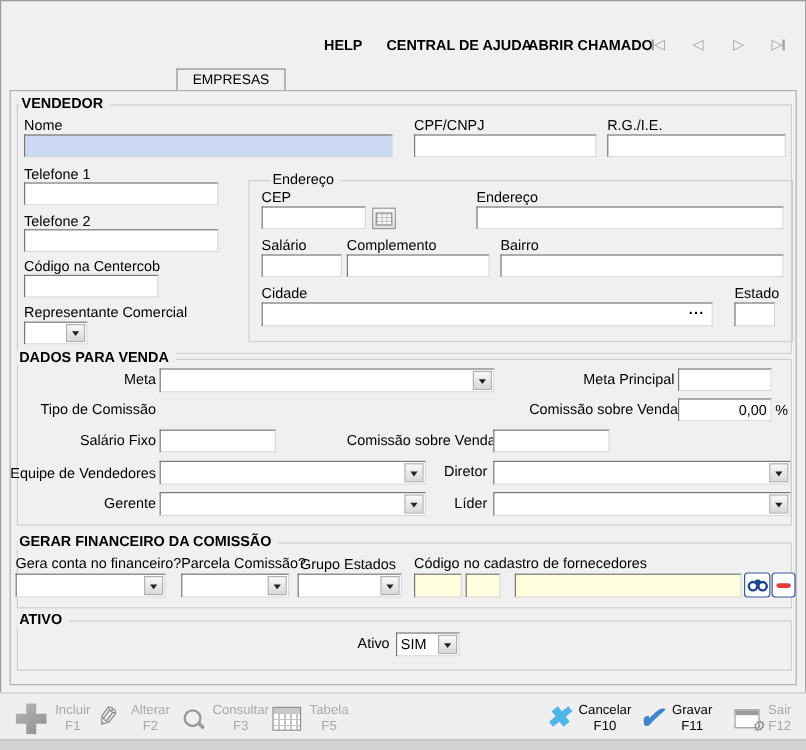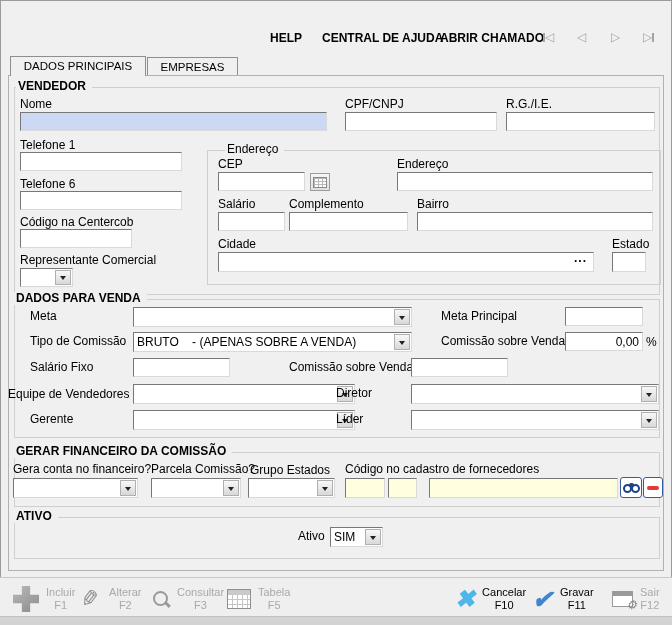--- a/index.html
+++ b/index.html
@@ -1,20 +1,20 @@
 <!DOCTYPE html>
 <html><head>
 <meta charset="utf-8">
 <style>
   html,body{margin:0;padding:0;background:#e8e8e8}
   .window{position:relative;width:672px;height:625px;background:#f0f0f0;
     font-family:"Liberation Sans",sans-serif;font-size:12px;color:#000;
     box-shadow:inset 0 0 0 1px #9b9b9b;overflow:hidden}
   .lbl{position:absolute;font-size:12px;white-space:nowrap;line-height:13px}
-  .rlbl{text-align:left}
+  .rlbl{text-align:right}
   .tb{position:absolute;background:#fff;border:1px solid;border-color:#777 #d9d9d9 #d9d9d9 #777;
     font-family:"Liberation Sans",sans-serif;font-size:12px;padding:0 3px;box-sizing:border-box;outline:none}
   .combo{position:absolute;background:#fff;border:1px solid;border-color:#777 #d9d9d9 #d9d9d9 #777;box-sizing:border-box}
   .combo .val{position:absolute;left:3px;top:2px;right:18px;overflow:hidden;white-space:pre;font-size:12px}
   .cbtn{position:absolute;top:1px;right:1px;bottom:1px;width:16px;
     background:linear-gradient(#f8f8f8,#d8d8d8);border:1px solid #b0b0b0;box-sizing:border-box;
     display:flex;align-items:center;justify-content:center}
   .tri{width:0;height:0;border:3.5px solid transparent;border-top:4px solid #222;margin-top:4px}
   .grp{position:absolute;border:1px solid #cfcfcf}
   .legend{position:absolute;background:#f0f0f0;padding:0 6px 0 2px;font-weight:bold;white-space:nowrap;line-height:13px}
@@ -78,38 +78,37 @@
     <b class="g" style="font-weight:normal">◁</b>
   </span>
   <span class="nav" style="left:611px">
     <b class="g" style="font-weight:normal">▷</b>
   </span>
   <span class="nav" style="left:643px">
     <b class="g" style="font-weight:normal">▷</b>
     <i class="bar"></i>
   </span>
 
-  <div class="tab" style="left:10px;top:56px;width:136px;height:20px;border-bottom:none;z-index:3">DADOS PRINCIPAIS</div>
   <div class="tab" style="left:147px;top:57px;width:91px;height:19px">EMPRESAS</div>
 
   <div class="panel"></div>
 
   <div class="grp" style="left:14px;top:87px;width:644px;height:206px"></div>
   <span class="legend" style="left:16px;top:80px">VENDEDOR</span>
 
   <span class="lbl" style="left:20px;top:98px">Nome</span>
   <input class="tb" style="left: 20px; top: 112px; width: 307px; height: 19px; background: rgb(204, 217, 245);">
   <span class="lbl" style="left:345px;top:98px">CPF/CNPJ</span>
   <input class="tb" style="left: 345px; top: 112px; width: 152px; height: 19px;">
   <span class="lbl" style="left:506px;top:98px">R.G./I.E.</span>
   <input class="tb" style="left: 506px; top: 112px; width: 149px; height: 19px;">
 
   <span class="lbl" style="left:20px;top:139px">Telefone 1</span>
   <input class="tb" style="left: 20px; top: 152px; width: 162px; height: 19px;">
-  <span class="lbl" style="left:20px;top:178px">Telefone 6</span>
+  <span class="lbl" style="left:20px;top:178px">Telefone 2</span>
   <input class="tb" style="left: 20px; top: 191px; width: 162px; height: 19px;">
   <span class="lbl" style="left:20px;top:216px">Código na Centercob</span>
   <input class="tb" style="left: 20px; top: 229px; width: 112px; height: 19px;">
   <span class="lbl" style="left:20px;top:254px">Representante Comercial</span>
   <div class="combo" style="left:20px;top:268px;width:53px;height:19px">
     <span class="val"></span>
     <span class="cbtn">
         <i class="tri"></i>
       </span>
   </div>
@@ -146,26 +145,20 @@
   <div class="combo" style="left:133px;top:307px;width:279px;height:20px">
     <span class="val"></span>
     <span class="cbtn">
         <i class="tri"></i>
       </span>
   </div>
   <span class="lbl rlbl" style="left:441px;top:310px;width:121px">Meta Principal</span>
   <input class="tb" style="left: 565px; top: 307px; width: 78px; height: 19px;">
 
   <span class="lbl rlbl" style="left:30px;top:335px;width:100px">Tipo de Comissão</span>
-  <div class="combo" style="left:133px;top:332px;width:279px;height:20px">
-    <span class="val">BRUTO    - (APENAS SOBRE A VENDA)</span>
-    <span class="cbtn">
-        <i class="tri"></i>
-      </span>
-  </div>
   <span class="lbl rlbl" style="left:441px;top:335px;width:117px">Comissão sobre Venda</span>
   <input class="tb" style="left: 565px; top: 332px; width: 78px; height: 19px; text-align: right;" value="0,00">
   <span class="pct" style="left:646px;top:335px">%</span>
 
   <span class="lbl rlbl" style="left:30px;top:361px;width:100px">Salário Fixo</span>
   <input class="tb" style="left: 133px; top: 358px; width: 97px; height: 19px;">
   <span class="lbl rlbl" style="left:289px;top:361px;width:117px">Comissão sobre Venda</span>
   <input class="tb" style="left: 411px; top: 358px; width: 97px; height: 19px;">
 
   <span class="lbl rlbl" style="left:8px;top:388px;width:122px">Equipe de Vendedores</span>

